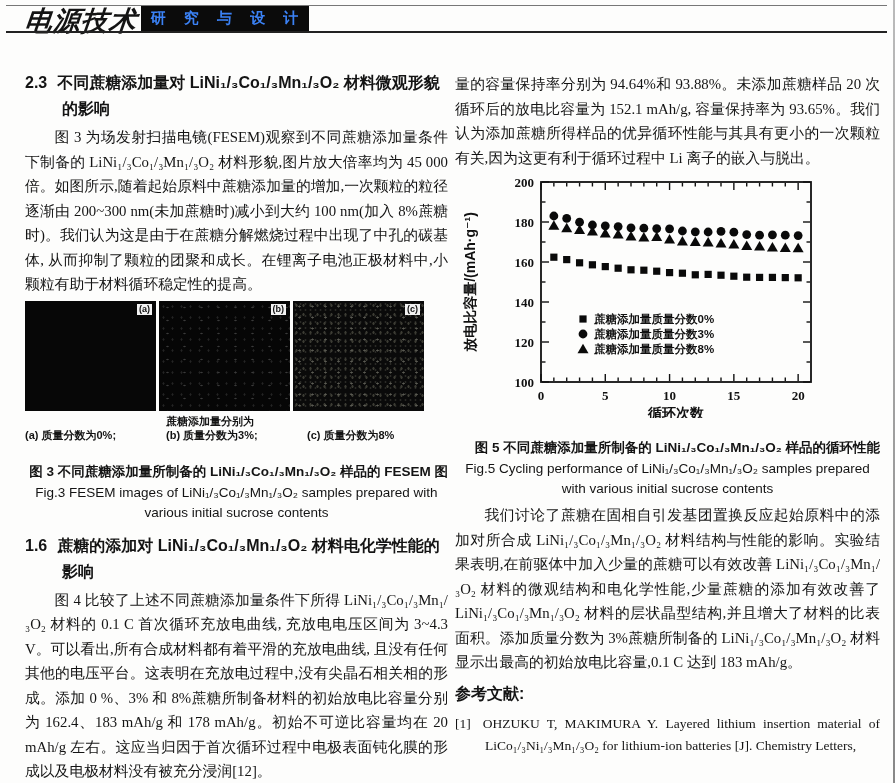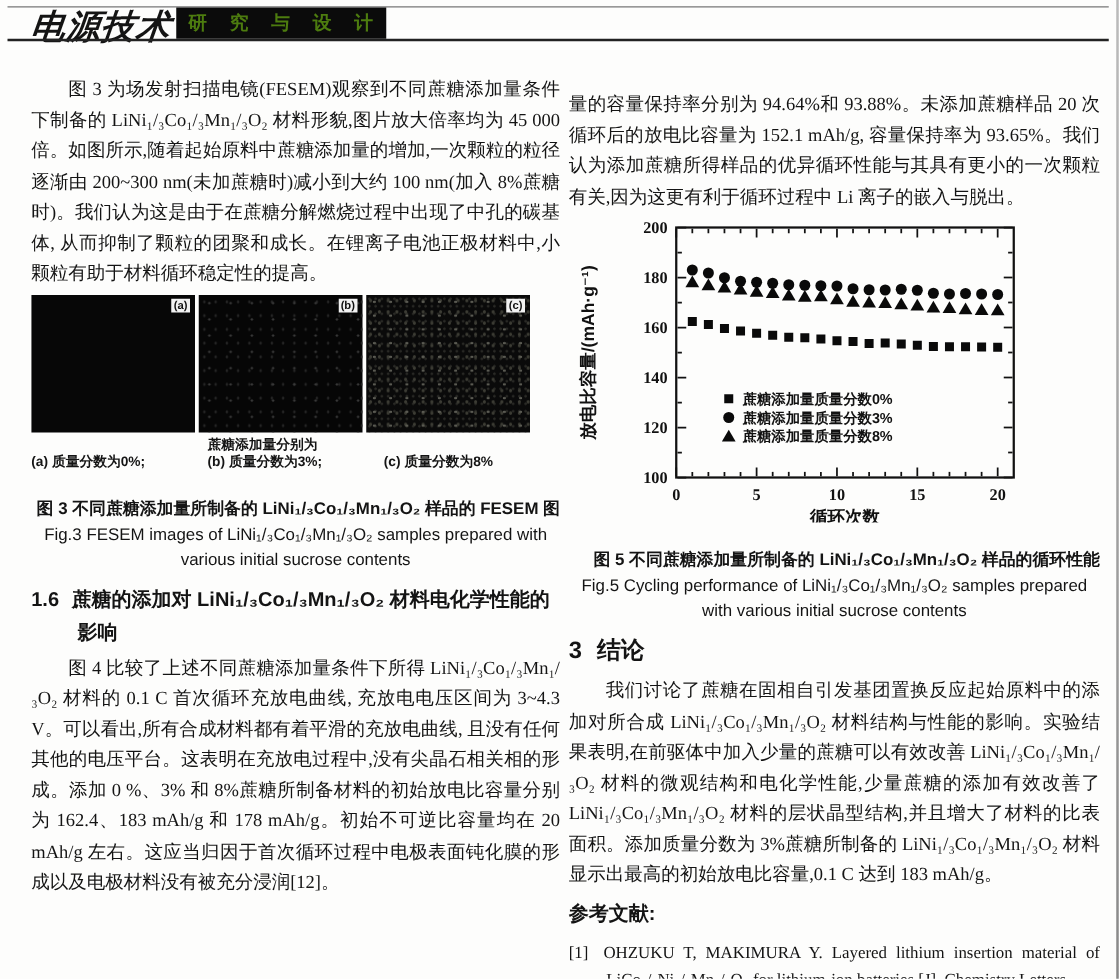--- a/index.html
+++ b/index.html
@@ -9,21 +9,21 @@
     position:relative;overflow:hidden;
   }
   
   .rule-top{position:absolute;left:6px;right:8px;top:5px;border-top:1.5px solid #777;}
   .rule-bottom{position:absolute;left:6px;right:8px;top:31px;border-top:2px solid #222;}
   .journal-logo{
     position:absolute;left:25px;top:3px;font-size:27px;font-weight:bold;font-style:italic;
     font-family:"Liberation Serif",serif;letter-spacing:1px;transform:skewX(-6deg);
   }
   .column-badge{
-    position:absolute;left:141px;top:6px;width:168px;height:25px;background:#0b0b0b;color:#4d7c0f;
+    position:absolute;left:141px;top:6px;width:168px;height:25px;background:#0b0b0b;color:#3b82f6;
     font-family:"Liberation Sans","DejaVu Sans",sans-serif;font-weight:bold;font-size:15px;
     display:flex;align-items:center;justify-content:center;letter-spacing:7px;padding-left:6px;box-sizing:border-box;
   }
   .page-edge{position:absolute;right:0;top:0;bottom:0;width:2px;background:linear-gradient(#bbb,#888);}
   
   .col{position:absolute;top:60px;bottom:0;overflow:hidden;}
   .col-left{left:25px;width:423px;}
   .col-right{left:455px;width:425px;}
   
   .sec-head{
@@ -90,20 +90,21 @@
 <div>
 
   <div class="rule-top"></div>
   <div class="journal-logo">电源技术</div>
   <div class="column-badge">研 究 与 设 计</div>
   <div class="rule-bottom"></div>
   <div class="page-edge"></div>
 
   <div class="col col-left">
 
+    <h3 class="sec-head"><span class="sec-num">2.3</span><span>不同蔗糖添加量对 LiNi₁/₃Co₁/₃Mn₁/₃O₂ 材料微观形貌的影响</span></h3>
 
     <p class="body-p indent">图 3 为场发射扫描电镜(FESEM)观察到不同蔗糖添加量条件下制备的 LiNi₁/₃Co₁/₃Mn₁/₃O₂ 材料形貌,图片放大倍率均为 45 000 倍。如图所示,随着起始原料中蔗糖添加量的增加,一次颗粒的粒径逐渐由 200~300 nm(未加蔗糖时)减小到大约 100 nm(加入 8%蔗糖时)。我们认为这是由于在蔗糖分解燃烧过程中出现了中孔的碳基体, 从而抑制了颗粒的团聚和成长。在锂离子电池正极材料中,小颗粒有助于材料循环稳定性的提高。</p>
 
     <figure class="fig3" style="margin:4px 0 0 0;">
       <div class="sem-row">
         <div class="sem-panel p-a">
           <span class="panel-chip">(a)</span>
         </div>
         <div class="sem-panel p-b">
           <span class="panel-chip">(b)</span>
@@ -282,21 +283,20 @@
           <text class="lg" x="139" y="177">蔗糖添加量质量分数8%</text>
           <text class="ax" x="221" y="242" text-anchor="middle">循环次数</text>
           <text class="ax" x="20" y="106" text-anchor="middle" transform="rotate(-90 20 106)">放电比容量/(mAh·g⁻¹)</text>
         </svg>
       <figcaption>
         <div class="fig-cap-cn">图 5  不同蔗糖添加量所制备的 LiNi₁/₃Co₁/₃Mn₁/₃O₂ 样品的循环性能</div>
         <div class="fig-cap-en">Fig.5  Cycling performance of LiNi₁/₃Co₁/₃Mn₁/₃O₂ samples prepared with various initial sucrose contents</div>
       </figcaption>
     </figure>
 
-    <h2 class="big-head"><span class="sec-num">3</span><span>结论</span></h2>
 
     <p class="body-p indent">我们讨论了蔗糖在固相自引发基团置换反应起始原料中的添加对所合成 LiNi₁/₃Co₁/₃Mn₁/₃O₂ 材料结构与性能的影响。实验结果表明,在前驱体中加入少量的蔗糖可以有效改善 LiNi₁/₃Co₁/₃Mn₁/₃O₂ 材料的微观结构和电化学性能,少量蔗糖的添加有效改善了 LiNi₁/₃Co₁/₃Mn₁/₃O₂ 材料的层状晶型结构,并且增大了材料的比表面积。添加质量分数为 3%蔗糖所制备的 LiNi₁/₃Co₁/₃Mn₁/₃O₂ 材料显示出最高的初始放电比容量,0.1 C 达到 183 mAh/g。</p>
 
     <h2 class="refs-head">参考文献:</h2>
 
     <div class="ref-item"><span class="ref-idx">[1]</span><span>OHZUKU T, MAKIMURA Y. Layered lithium insertion material of LiCo₁/₃Ni₁/₃Mn₁/₃O₂ for lithium-ion batteries [J]. Chemistry Letters,</span></div>
 
   </div>
 </div>
 

